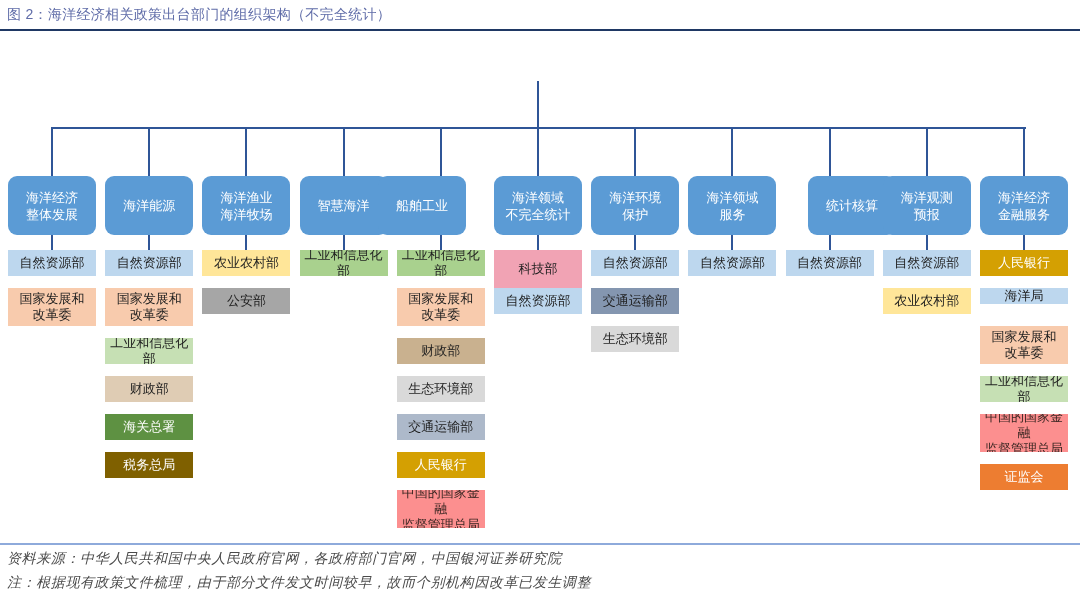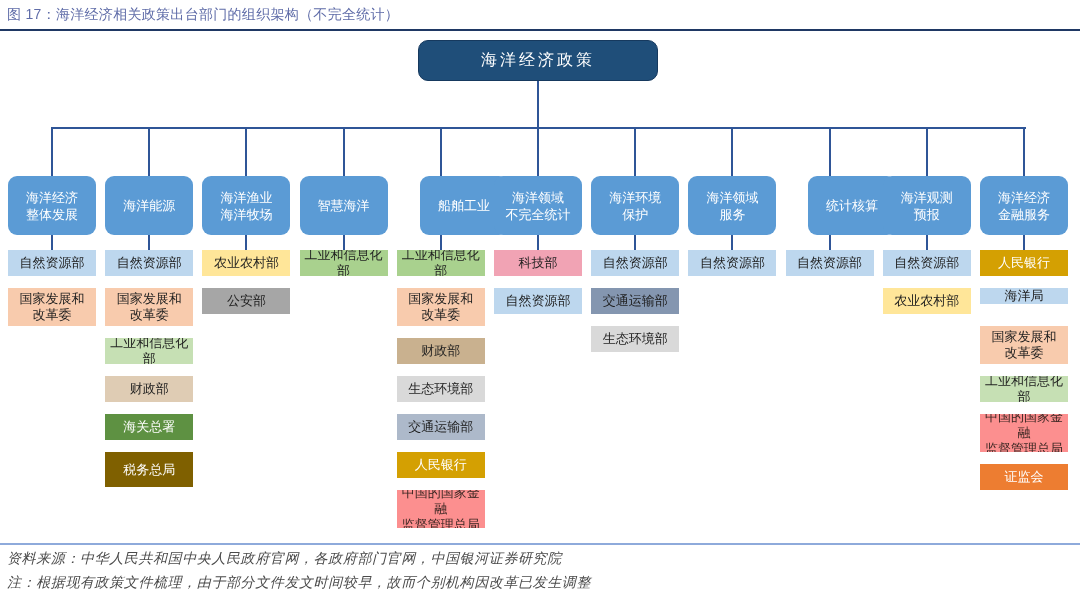--- a/index.html
+++ b/index.html
@@ -37,71 +37,70 @@
     position:absolute;left:7px;color:var(--footer-fg);
     font-family:"Liberation Serif","DejaVu Serif",serif;font-style:italic;
     font-size:14px;letter-spacing:.6px;
   }
   .src{top:550px;}
   .note{top:574px;}
 </style>
 </head>
 <body style="--accent-line: #2F5597; --header-bg: #5B9BD5; --header-fg: #FFFFFF; --root-bg: #1F4E79; --root-fg: #FFFFFF; --title-fg: #5F6CA8; --rule-top: #1F3864; --rule-bottom: #8EAADB; --footer-fg: #4A4A4A;">
 
-<div class="fig-title">图 17：海洋经济相关政策出台部门的组织架构（不完全统计）</div>
+<div class="fig-title">图 2：海洋经济相关政策出台部门的组织架构（不完全统计）</div>
 <div class="rule-top"></div>
 
 <div class="chart">
-  <div class="root">海洋经济政策</div>
 <div class="vline" style="left: 537px; top: 81px; height: 48px;"></div>
     <div class="hline" style="left: 52px; top: 127px; width: 974px;"></div>
     <div class="vline" style="left: 51px; top: 127px; height: 49px;"></div>
     <div class="hdr" style="left: 8px; top: 176px;">海洋经济
 整体发展</div>
     <div class="hstub" style="left: 51px; top: 235px; height: 15px;"></div>
     <div class="box" style="left: 8px; top: 250px; height: 26px; background: rgb(189, 215, 238); color: rgb(31, 31, 31);">自然资源部</div>
     <div class="box" style="left: 8px; top: 288px; height: 38px; background: rgb(248, 203, 173); color: rgb(31, 31, 31);">国家发展和
 改革委</div>
     <div class="vline" style="left: 148.2px; top: 127px; height: 49px;"></div>
     <div class="hdr" style="left: 105.2px; top: 176px;">海洋能源</div>
     <div class="hstub" style="left: 148.2px; top: 235px; height: 15px;"></div>
     <div class="box" style="left: 105.2px; top: 250px; height: 26px; background: rgb(189, 215, 238); color: rgb(31, 31, 31);">自然资源部</div>
     <div class="box" style="left: 105.2px; top: 288px; height: 38px; background: rgb(248, 203, 173); color: rgb(31, 31, 31);">国家发展和
 改革委</div>
     <div class="box" style="left: 105.2px; top: 338px; height: 26px; background: rgb(198, 224, 180); color: rgb(31, 31, 31);">工业和信息化部</div>
     <div class="box" style="left: 105.2px; top: 376px; height: 26px; background: rgb(223, 204, 180); color: rgb(31, 31, 31);">财政部</div>
     <div class="box" style="left: 105.2px; top: 414px; height: 26px; background: rgb(94, 145, 66); color: rgb(255, 255, 255);">海关总署</div>
-    <div class="box" style="left: 105.2px; top: 452px; height: 35px; background: rgb(127, 96, 0); color: rgb(255, 255, 255);">税务总局</div>
+    <div class="box" style="left: 105.2px; top: 452px; height: 26px; background: rgb(127, 96, 0); color: rgb(255, 255, 255);">税务总局</div>
     <div class="vline" style="left: 245.4px; top: 127px; height: 49px;"></div>
     <div class="hdr" style="left: 202.4px; top: 176px;">海洋渔业
 海洋牧场</div>
     <div class="hstub" style="left: 245.4px; top: 235px; height: 15px;"></div>
     <div class="box" style="left: 202.4px; top: 250px; height: 26px; background: rgb(255, 230, 153); color: rgb(31, 31, 31);">农业农村部</div>
     <div class="box" style="left: 202.4px; top: 288px; height: 26px; background: rgb(166, 166, 166); color: rgb(31, 31, 31);">公安部</div>
     <div class="vline" style="left: 342.6px; top: 127px; height: 49px;"></div>
     <div class="hdr" style="left: 299.6px; top: 176px;">智慧海洋</div>
     <div class="hstub" style="left: 342.6px; top: 235px; height: 15px;"></div>
     <div class="box" style="left: 299.6px; top: 250px; height: 26px; background: rgb(169, 209, 142); color: rgb(31, 31, 31);">工业和信息化部</div>
     <div class="vline" style="left: 439.8px; top: 127px; height: 49px;"></div>
-    <div class="hdr" style="left: 420px; top: 176px;">船舶工业</div>
+    <div class="hdr" style="left: 378px; top: 176px;">船舶工业</div>
     <div class="hstub" style="left: 439.8px; top: 235px; height: 15px;"></div>
     <div class="box" style="left: 396.8px; top: 250px; height: 26px; background: rgb(169, 209, 142); color: rgb(31, 31, 31);">工业和信息化部</div>
     <div class="box" style="left: 396.8px; top: 288px; height: 38px; background: rgb(248, 203, 173); color: rgb(31, 31, 31);">国家发展和
 改革委</div>
     <div class="box" style="left: 396.8px; top: 338px; height: 26px; background: rgb(201, 177, 143); color: rgb(31, 31, 31);">财政部</div>
     <div class="box" style="left: 396.8px; top: 376px; height: 26px; background: rgb(217, 217, 217); color: rgb(31, 31, 31);">生态环境部</div>
     <div class="box" style="left: 396.8px; top: 414px; height: 26px; background: rgb(173, 185, 202); color: rgb(31, 31, 31);">交通运输部</div>
     <div class="box" style="left: 396.8px; top: 452px; height: 26px; background: rgb(212, 160, 2); color: rgb(255, 255, 255);">人民银行</div>
     <div class="box" style="left: 396.8px; top: 490px; height: 38px; background: rgb(252, 143, 143); color: rgb(59, 39, 35);">中国的国家金融
 监督管理总局</div>
     <div class="vline" style="left: 537px; top: 127px; height: 49px;"></div>
     <div class="hdr" style="left: 494px; top: 176px;">海洋领域
 不完全统计</div>
     <div class="hstub" style="left: 537px; top: 235px; height: 15px;"></div>
-    <div class="box" style="left: 494px; top: 250px; height: 26px; background: rgb(241, 163, 180); color: rgb(31, 31, 31);">科技部</div>
+    <div class="box" style="left: 494px; top: 250px; height: 38px; background: rgb(241, 163, 180); color: rgb(31, 31, 31);">科技部</div>
     <div class="box" style="left: 494px; top: 288px; height: 26px; background: rgb(189, 215, 238); color: rgb(31, 31, 31);">自然资源部</div>
     <div class="vline" style="left: 634.2px; top: 127px; height: 49px;"></div>
     <div class="hdr" style="left: 591.2px; top: 176px;">海洋环境
 保护</div>
     <div class="hstub" style="left: 634.2px; top: 235px; height: 15px;"></div>
     <div class="box" style="left: 591.2px; top: 250px; height: 26px; background: rgb(189, 215, 238); color: rgb(31, 31, 31);">自然资源部</div>
     <div class="box" style="left: 591.2px; top: 288px; height: 26px; background: rgb(132, 150, 176); color: rgb(31, 31, 31);">交通运输部</div>
     <div class="box" style="left: 591.2px; top: 326px; height: 26px; background: rgb(217, 217, 217); color: rgb(31, 31, 31);">生态环境部</div>
     <div class="vline" style="left: 731.4px; top: 127px; height: 49px;"></div>
     <div class="hdr" style="left: 688.4px; top: 176px;">海洋领域

